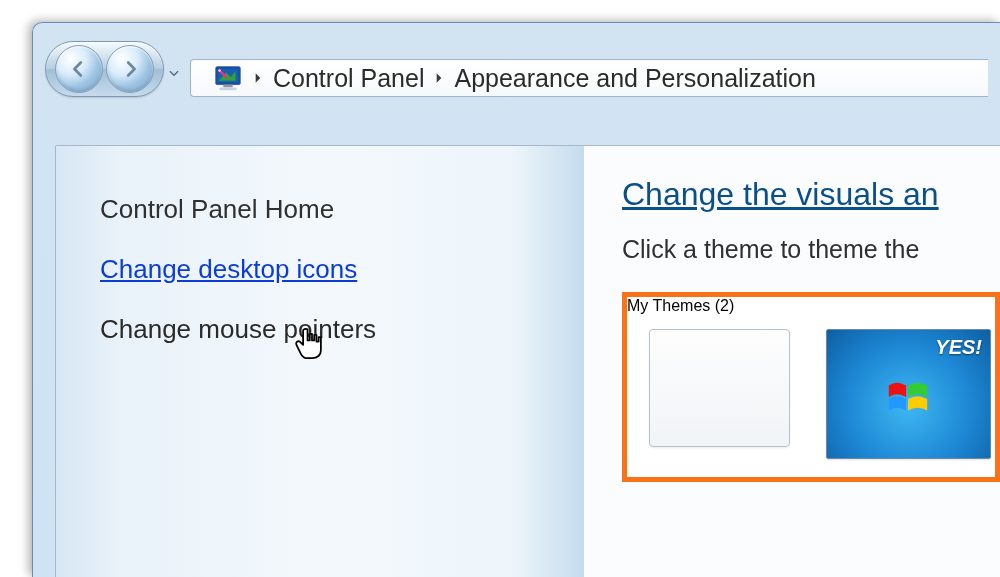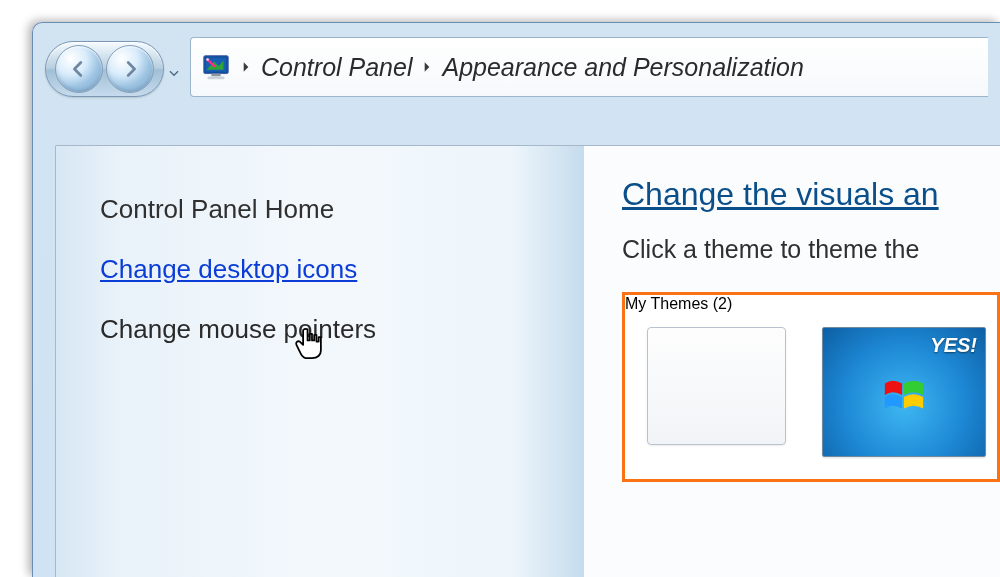--- a/index.html
+++ b/index.html
@@ -60,36 +60,35 @@
       width: 16px;
       height: 48px;
       display: flex;
       align-items: center;
       justify-content: center;
       margin-left: 2px;
     }
     .dropdown-toggle svg { width:14px; height:14px; }
     .addressbar {
       flex: 1;
-      height: 60px;
+      height: 38px;
       margin-left: 8px;
       background: linear-gradient(to bottom, #ffffff, #f6f9fb);
       border: 1px solid #9db5ca;
       border-right: none;
       border-top-left-radius: 4px;
       border-bottom-left-radius: 4px;
       display: flex;
       align-items: center;
-      padding: 0 10px;
+      padding: 0 22px;
       gap: 8px;
       font-size: 25px;
       color: #2b2b2b;
       overflow: hidden;
       white-space: nowrap;
-      font-style: italic;
     }
     .addr-icon {
       width: 30px;
       height: 28px;
       flex-shrink: 0;
     }
     .crumb { display:flex; align-items:center; gap:6px; }
     .chev { width:14px; height:14px; flex-shrink:0; }
     .content-area {
       position:absolute;
@@ -139,28 +138,28 @@
       white-space:nowrap;
       text-decoration:underline;
     }
     .main-sub {
       font-size: 25px;
       color: #303030;
       margin-bottom: 28px;
       white-space:nowrap;
     }
     .themes-box {
-      border: 3px solid #f97316;
+      border: 5px solid #f97316;
       background: #ffffff;
       padding: 0;
       position:relative;
       min-height:190px;
     }
     .themes-inner {
-      padding: 14px 11px 0 22px;
+      padding: 14px 4px 0 22px;
       display:flex;
       gap:36px;
       align-items:flex-start;
     }
     .theme-card {
       width: 150px;
       height: 118px;
       border:1px solid #b6c2ce;
       border-radius:4px;
       background:linear-gradient(#fdfdfd,#f1f4f7);

